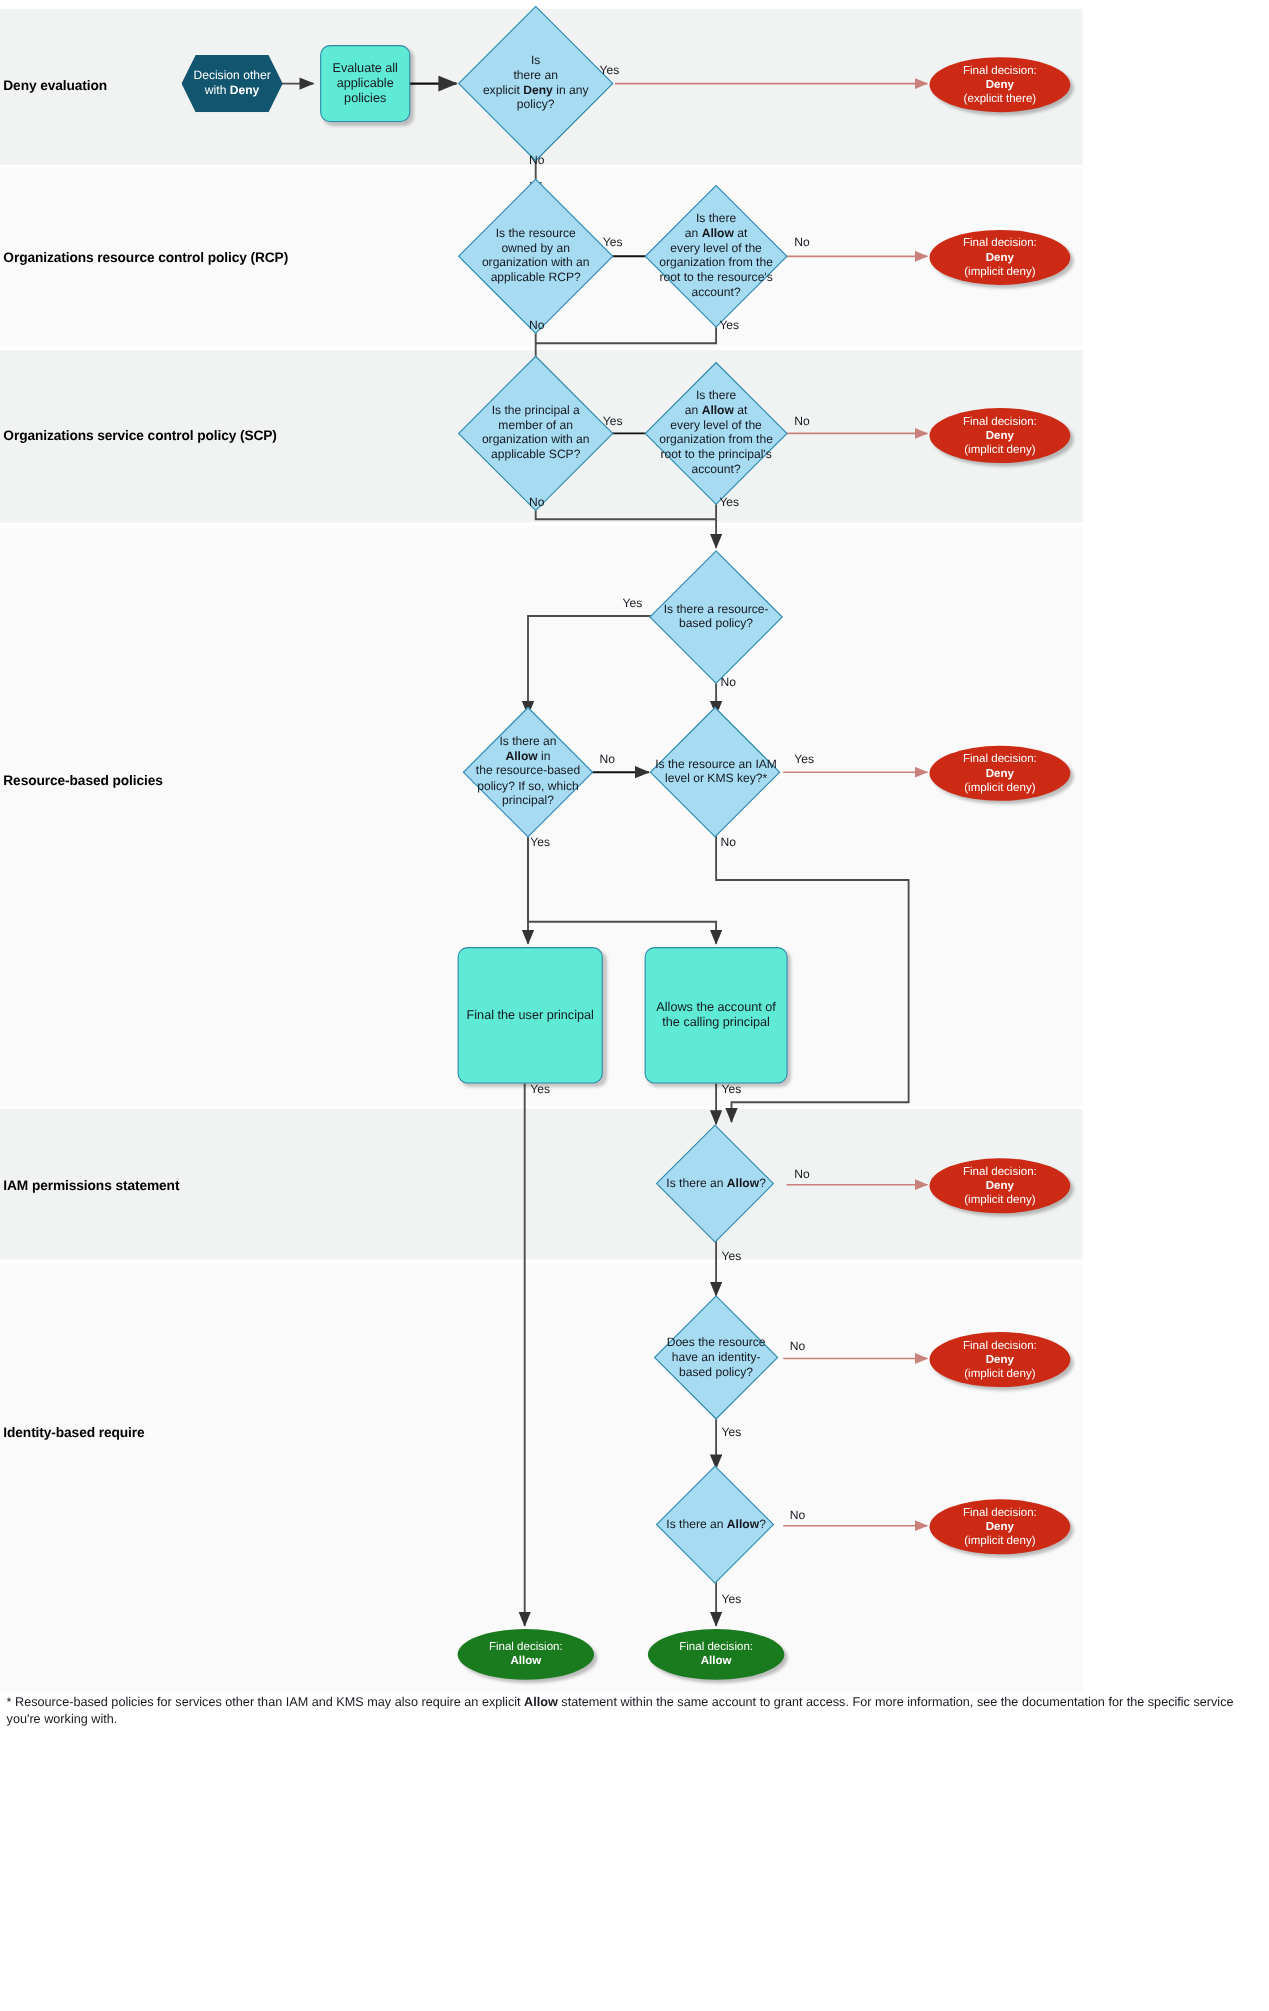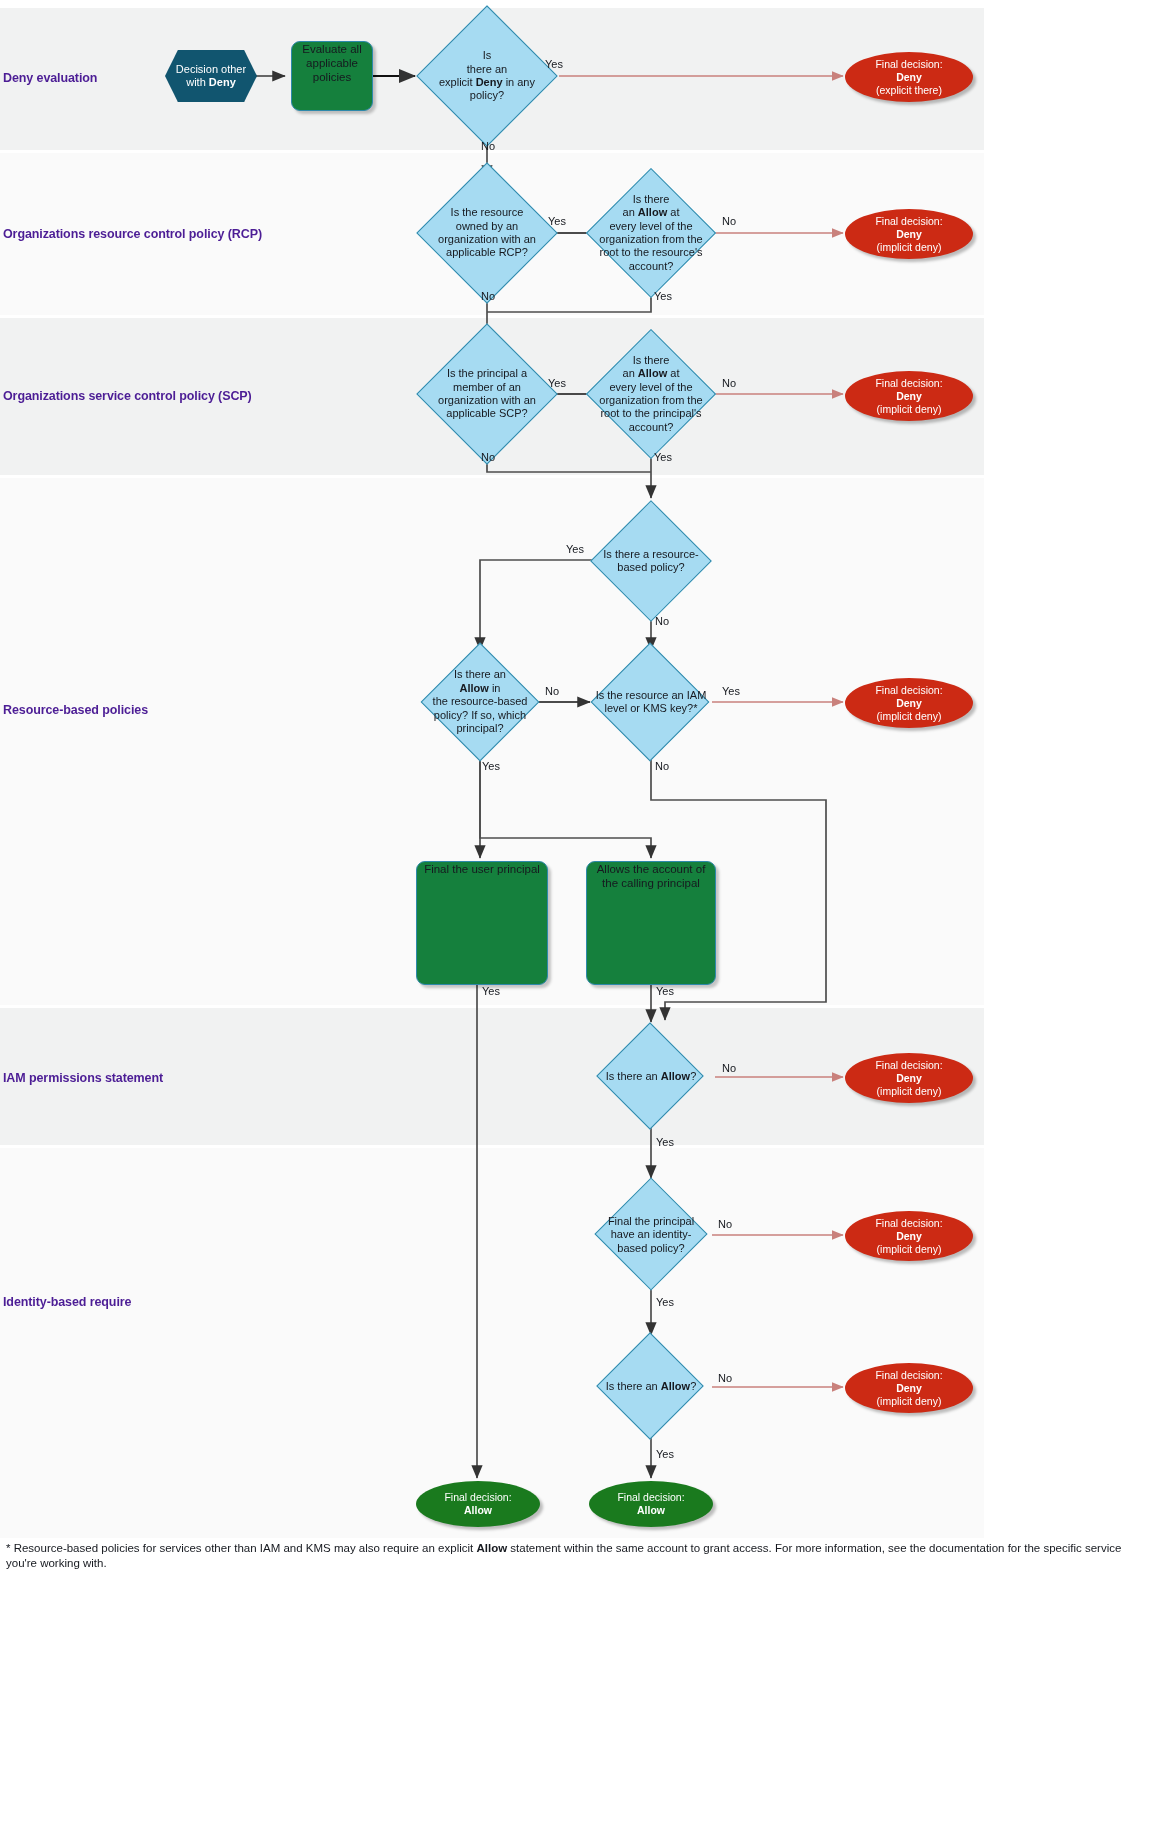--- a/index.html
+++ b/index.html
@@ -13,21 +13,21 @@
   #stage{position:absolute;left:0;top:0;width:1154px;height:1828px;}
 
   
   .band{position:absolute;left:0;width:984px;}
   .band.shade{background:#f1f2f2;}
   .band.light{background:#fafafa;}
 
   
   .sec-label{
     position:absolute;left:3px;
-    font-size:12.5px;font-weight:bold;color:#4c1d95;
+    font-size:12.5px;font-weight:bold;color:#000000;
     letter-spacing:-0.1px;
     white-space:nowrap;
   }
 
   
   #wires{position:absolute;left:0;top:0;width:1154px;height:1828px;pointer-events:none;}
 
   
   .node{position:absolute;box-sizing:border-box;}
 
@@ -39,22 +39,22 @@
   .diamond-wrap{position:absolute;}
   .diamond-txt{
     position:absolute;left:0;top:0;width:100%;height:100%;
     display:flex;align-items:center;justify-content:center;
     text-align:center;
     font-size:11px;line-height:13.4px;color:#16191f;
     padding:0 2px;box-sizing:border-box;
   }
 
   .rect{
-    background:#15803d;border:1px solid #2e89ab;border-radius:9px;
-    display:flex;align-items:flex-start;justify-content:center;text-align:center;
+    background:#5eead4;border:1px solid #2e89ab;border-radius:9px;
+    display:flex;align-items:center;justify-content:center;text-align:center;
     font-size:11.5px;line-height:14px;color:#16191f;
     box-shadow:3px 3px 3px rgba(0,0,0,0.22);
     padding:0 6px;box-sizing:border-box;
   }
 
   .hexagon{
     background:#11556f;color:#ffffff;
     display:flex;align-items:center;justify-content:center;text-align:center;
     font-size:11px;line-height:13.5px;
     clip-path:polygon(14% 0%,86% 0%,100% 50%,86% 100%,14% 100%,0% 50%);
@@ -297,21 +297,21 @@
   <div class="node pill deny" style="left:845px;top:1053px;width:128px;height:50px;">
     <span>
       <span>Final decision:</span><br>
       <b>Deny</b><br>
       <span>(implicit deny)</span>
     </span>
   </div>
 
   <div class="diamond-wrap" style="left:586px;top:1178px;width:130px;height:114px;">
     <div class="node diamond" style="left:25px;top:16px;width:80px;height:80px;"></div>
-    <div class="diamond-txt" style="padding:0 10px;">Final the principal have an identity-based policy?</div>
+    <div class="diamond-txt" style="padding:0 10px;">Does the resource have an identity-based policy?</div>
   </div>
 
   <div class="node pill deny" style="left:845px;top:1211px;width:128px;height:50px;">
     <span>
       <span>Final decision:</span><br>
       <b>Deny</b><br>
       <span>(implicit deny)</span>
     </span>
   </div>
 

